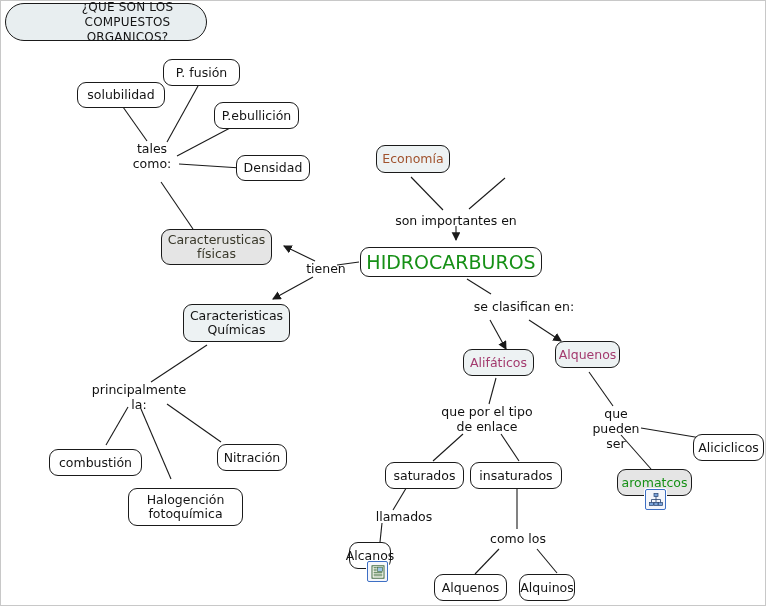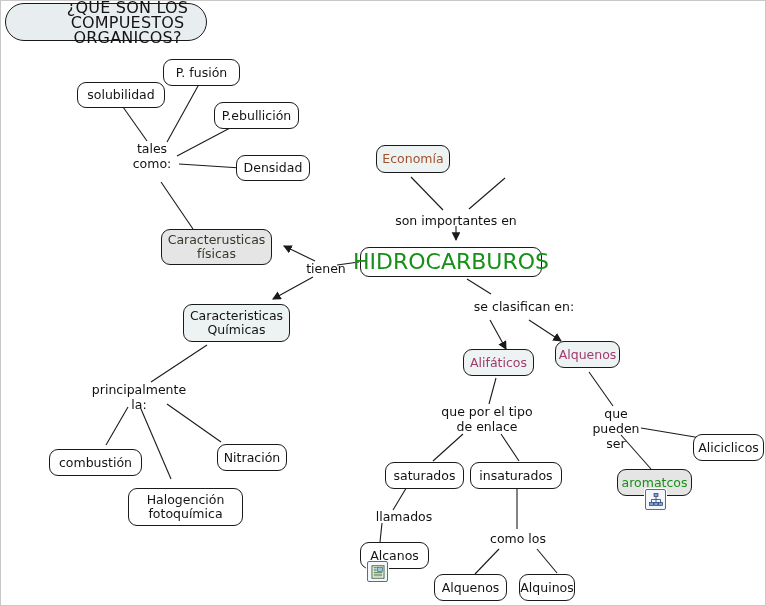--- a/index.html
+++ b/index.html
@@ -40,33 +40,33 @@
     color: #141414;
     font-size: 12.5px;
     line-height: 14px;
     white-space: pre-line;
     padding: 0 5px;
     z-index: 3;
   }
   .node.title {
     border-radius: 19px;
     background: #e8eef0;
-    font-size: 16px;
+    font-size: 12px;
     line-height: 15px;
     letter-spacing: 0.2px;
     padding-left: 48px;
   }
   .node.tinted { background: #edf2f3; }
   .node.greenish { background: #e5e5e5; }
   .node.brown { color: #a0522d; }
   .node.purple { color: #a33a6e; }
   .node.green-text { color: #169016; }
   .node.olive { color: #39382a; }
   .node.big {
-    font-size: 22px;
+    font-size: 19px;
     line-height: 22px;
   }
   .label {
     position: absolute;
     font-size: 12.5px;
     line-height: 15px;
     color: #111111;
     text-align: center;
     white-space: pre-line;
     background: transparent;
@@ -168,21 +168,21 @@
   <div class="node" style="left:216px; top:443px; width:70px; height:27px;">Nitración</div>
 
   <div class="node tinted purple" style="left:462px; top:348px; width:71px; height:27px;">Alifáticos</div>
 
   <div class="node tinted purple" style="left:554px; top:340px; width:65px; height:27px;">Alquenos</div>
 
   <div class="node" style="left:384px; top:461px; width:79px; height:27px;">saturados</div>
 
   <div class="node" style="left:469px; top:461px; width:92px; height:27px;">insaturados</div>
 
-  <div class="node" style="left:348px; top:541px; width:69px; height:27px;margin-left:11px;">Alcanos</div>
+  <div class="node" style="left:348px; top:541px; width:42px; height:27px;">Alcanos</div>
 
   <div class="node" style="left:433px; top:573px; width:73px; height:27px;">Alquenos</div>
 
   <div class="node" style="left:518px; top:573px; width:56px; height:27px;">Alquinos</div>
 
   <div class="node greenish green-text" style="left:616px; top:468px; width:75px; height:27px;">aromatcos</div>
 
   <div class="node" style="left:692px; top:433px; width:71px; height:27px;">Aliciclicos</div>
 
   <div class="label" style="left:120px; top:140px; width:62px;">tales

